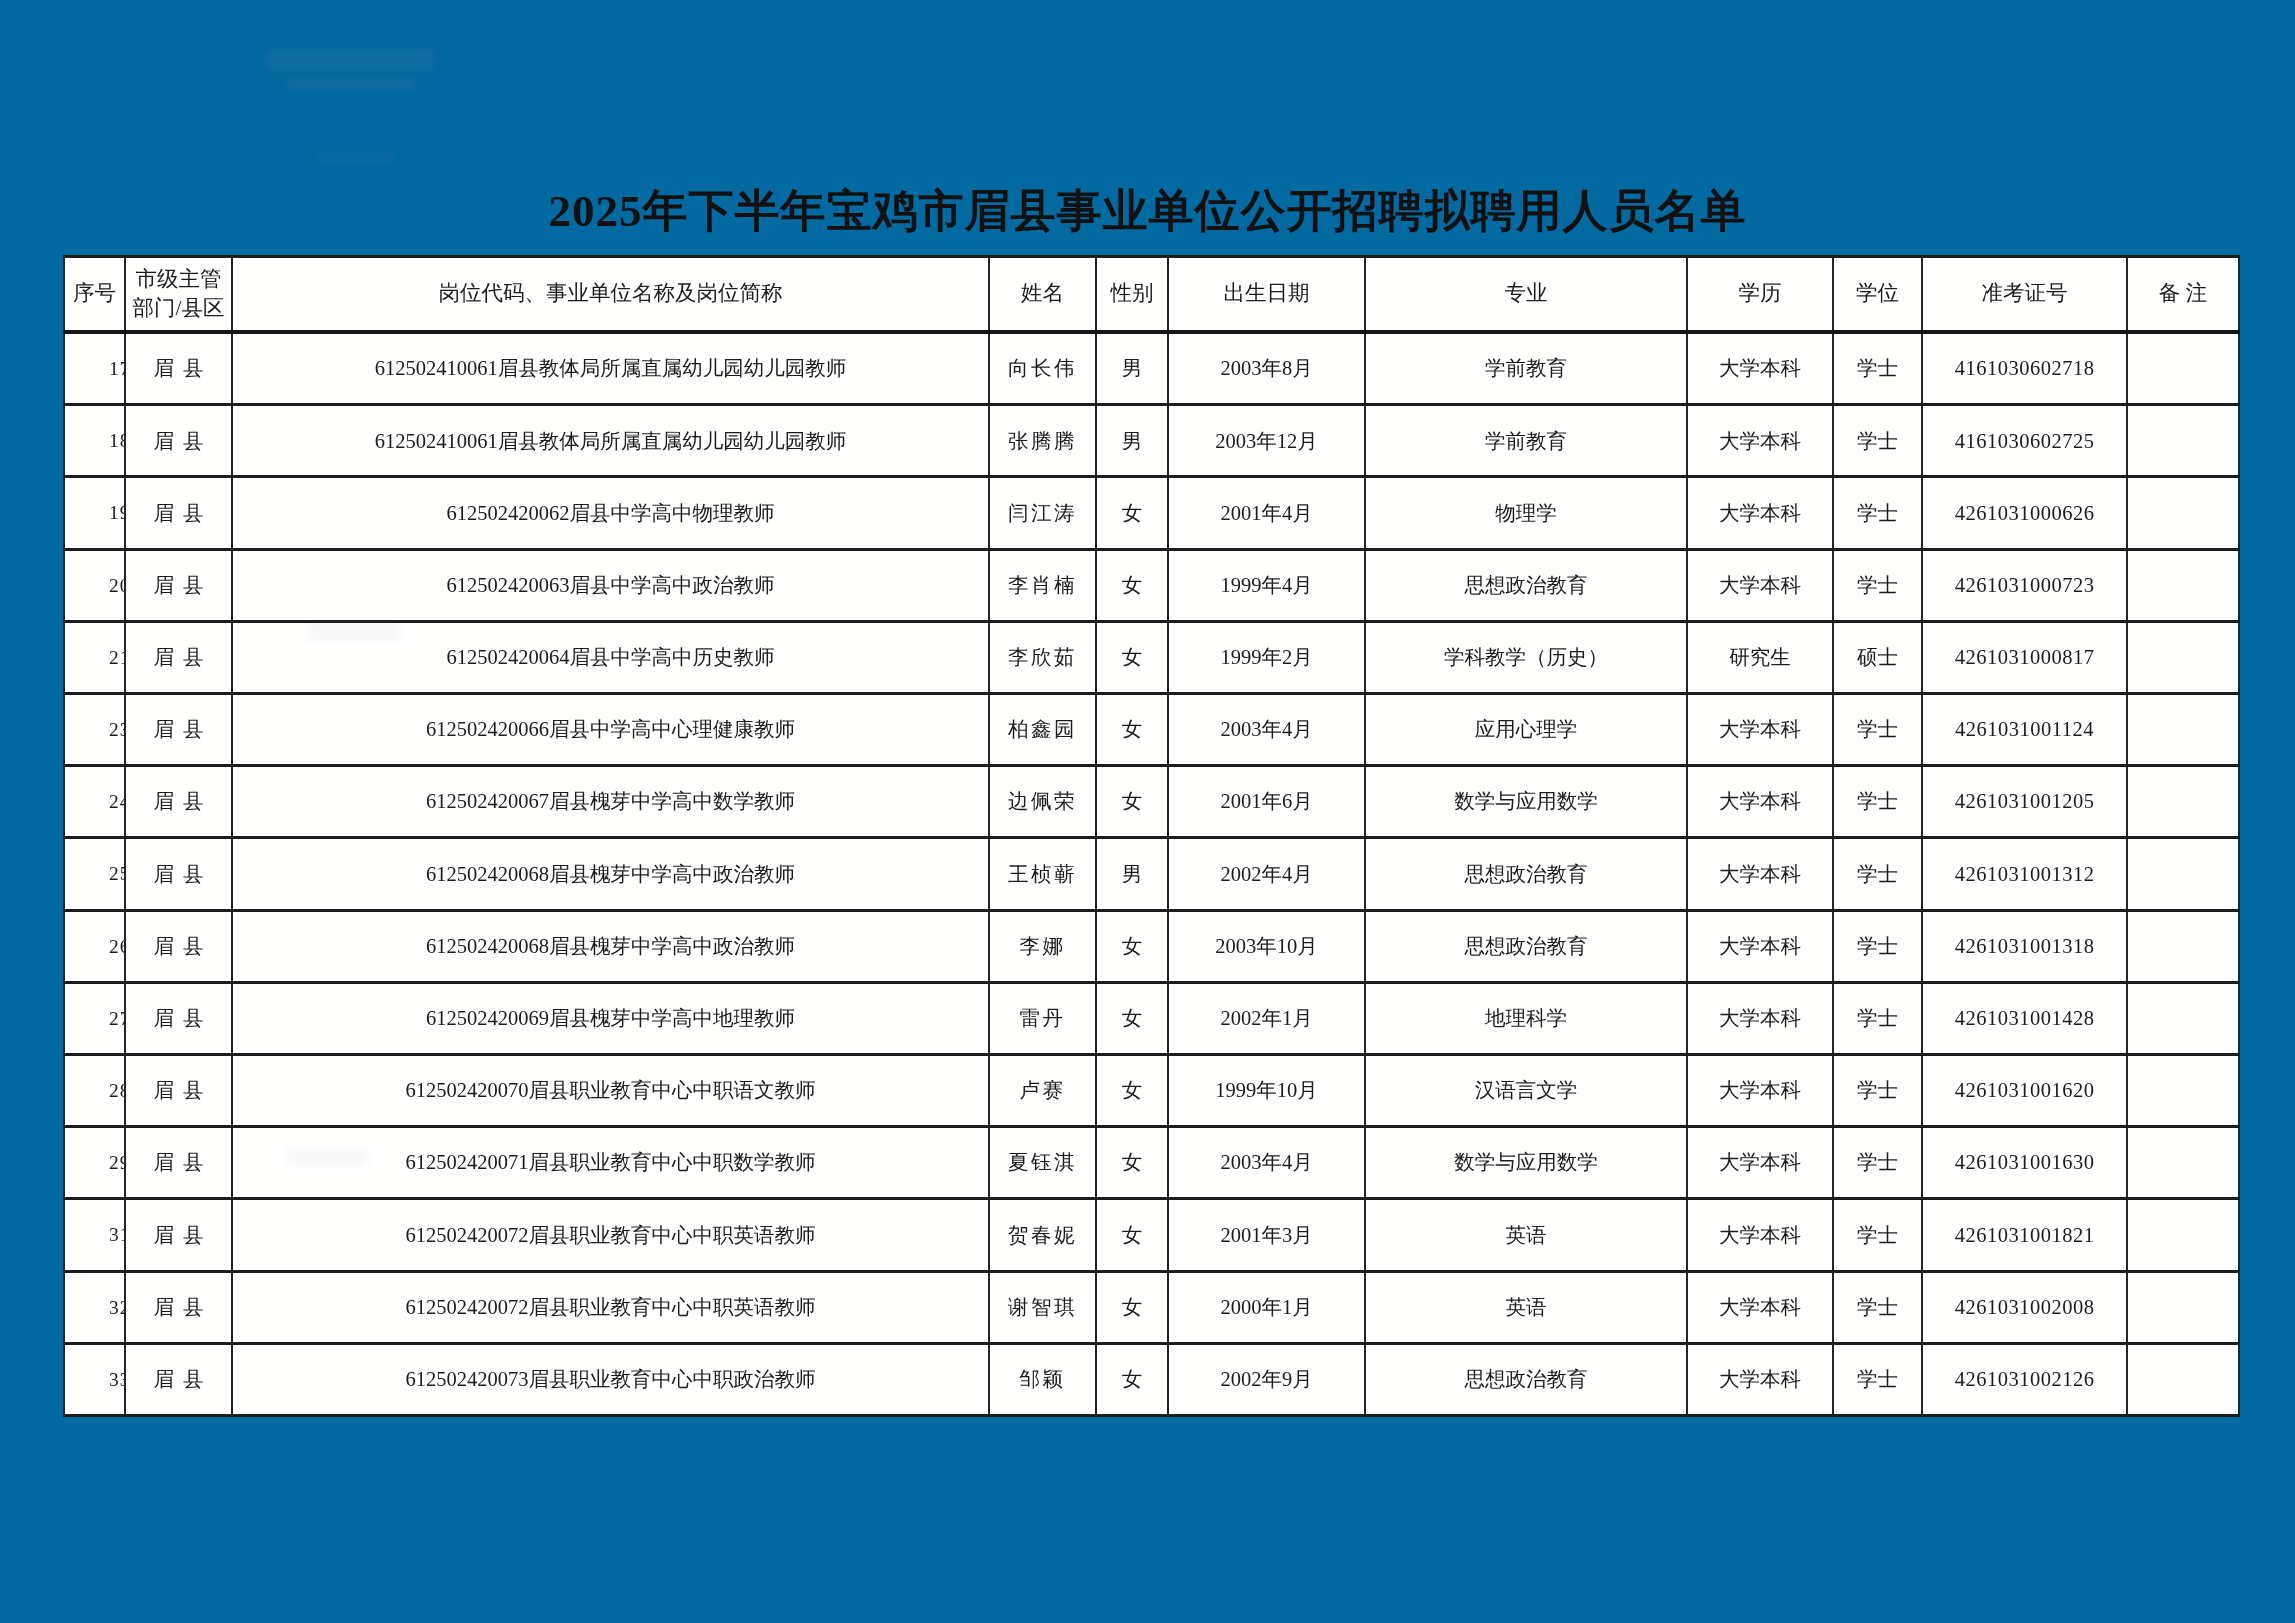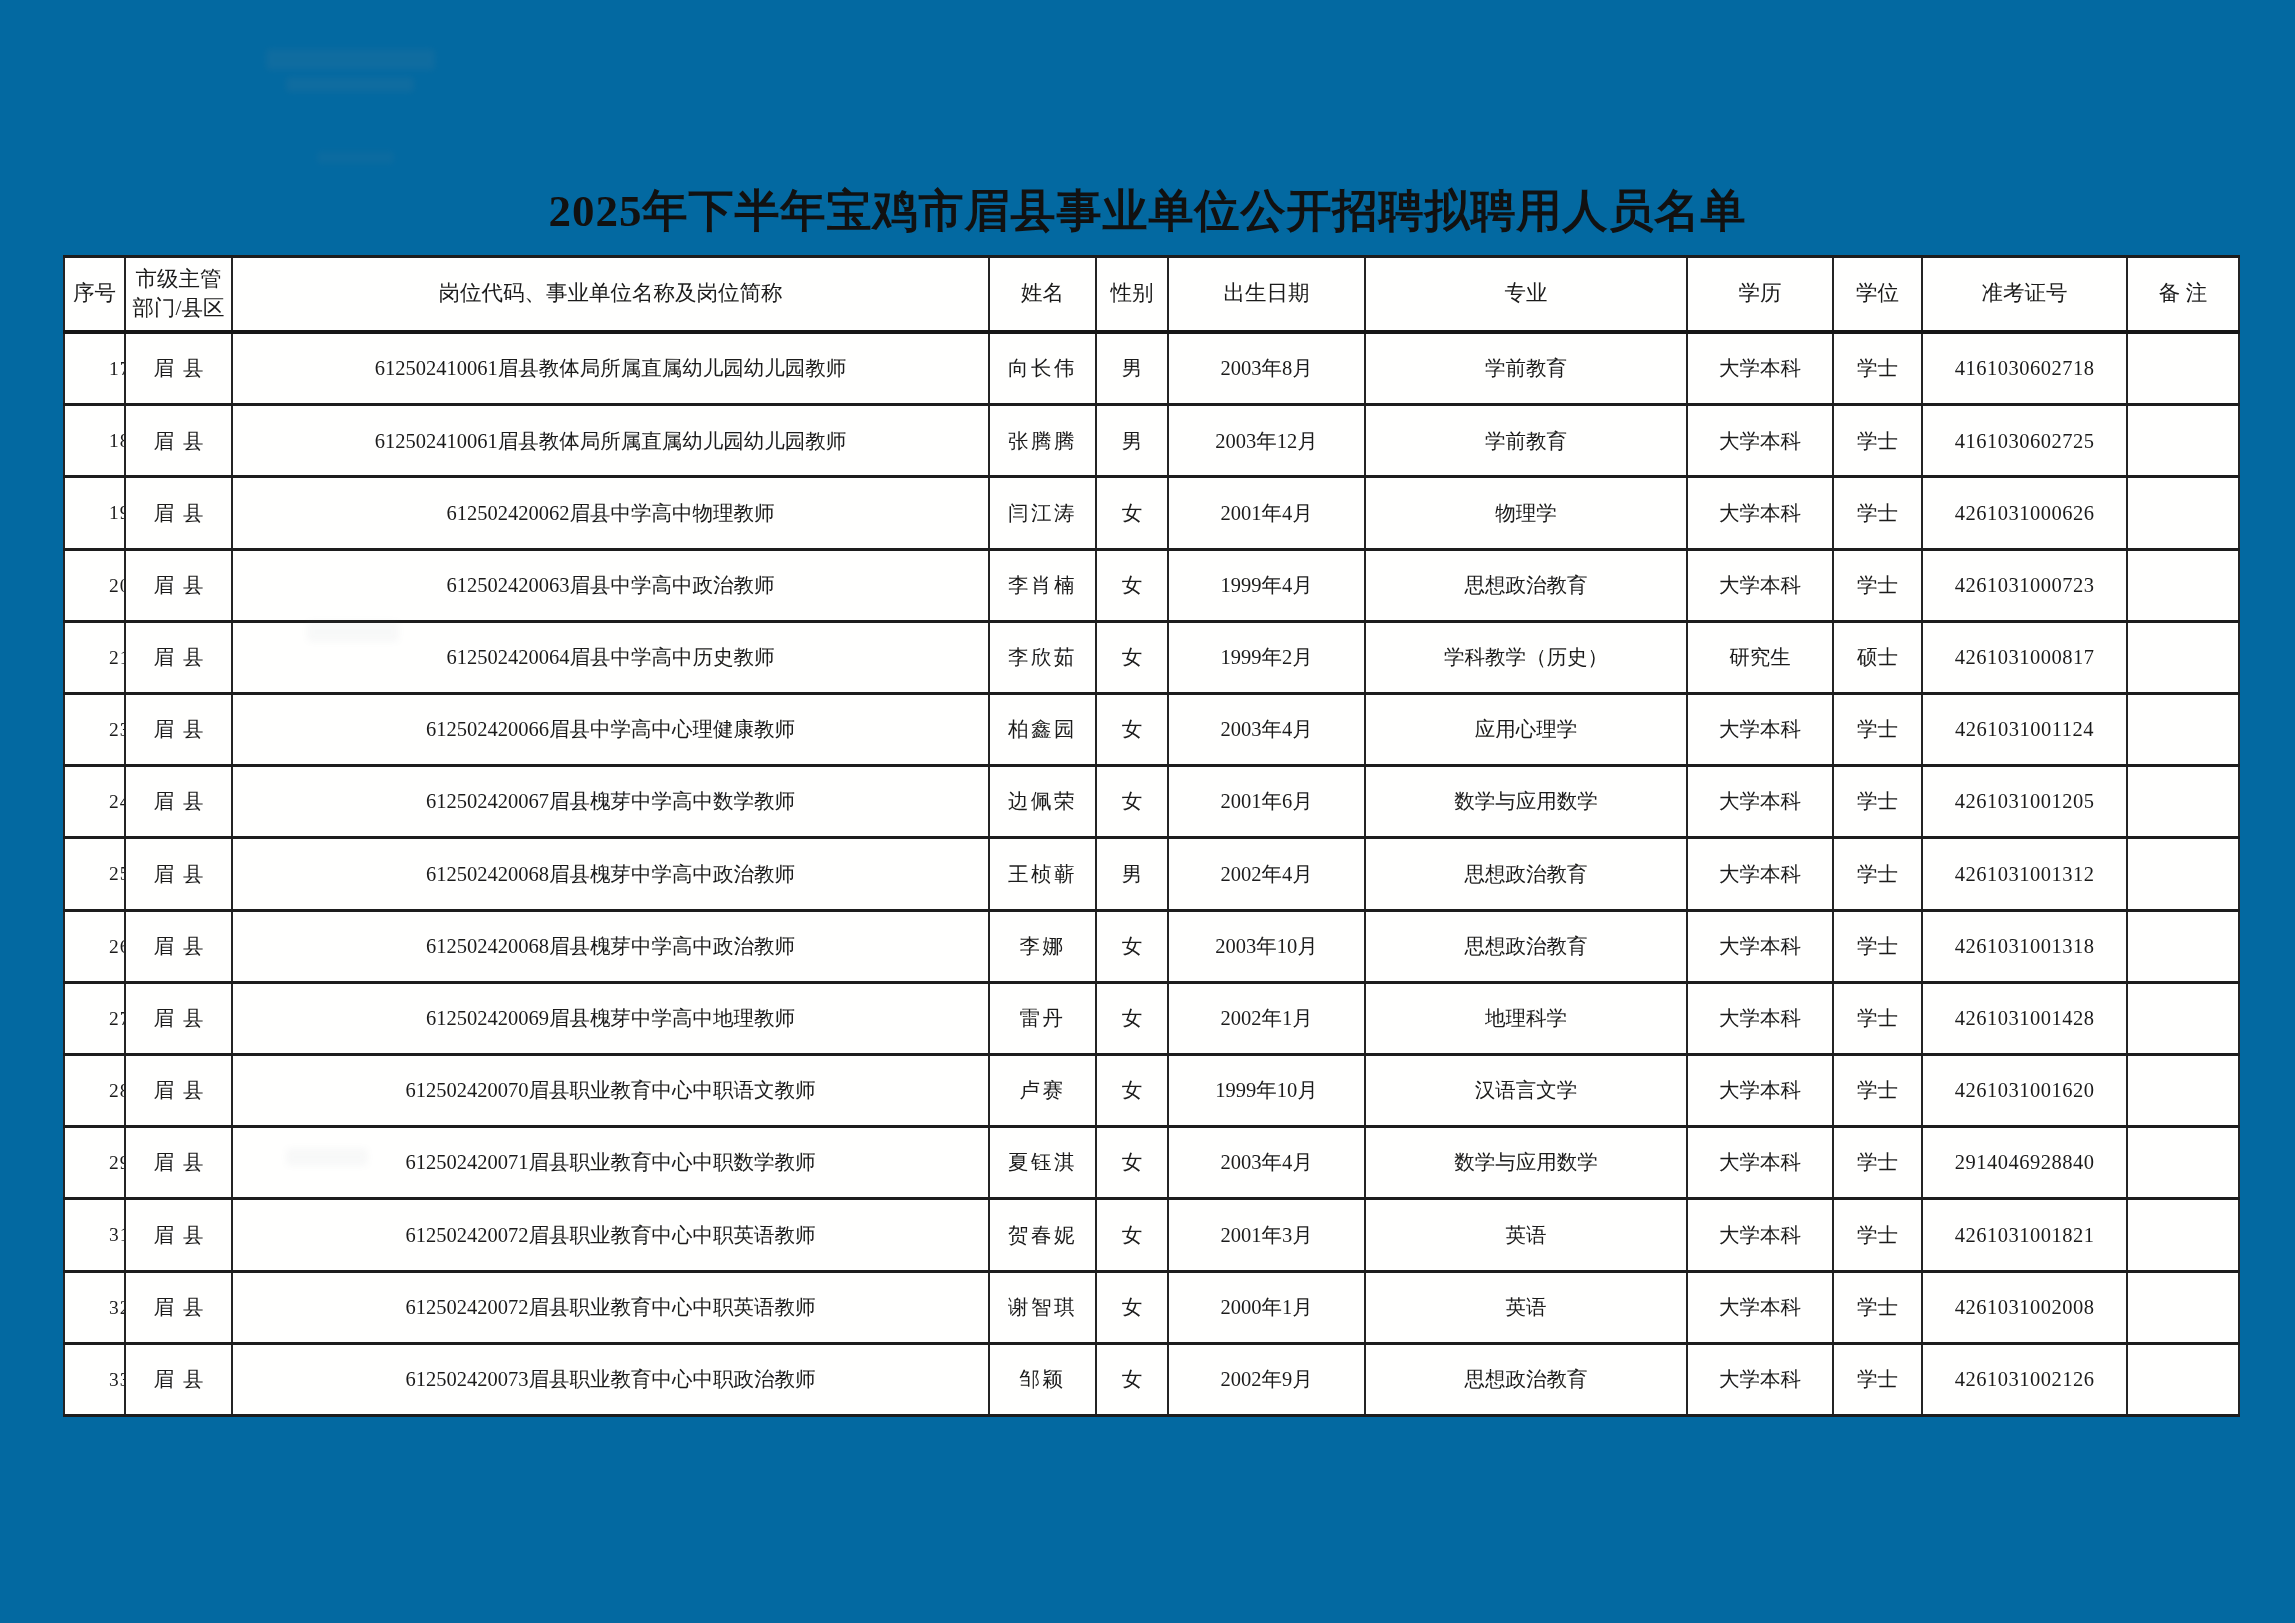--- a/index.html
+++ b/index.html
@@ -275,21 +275,21 @@
         <tr>
       <td class="no">29</td>
       <td class="dept">眉县</td>
       <td class="post">612502420071眉县职业教育中心中职数学教师</td>
       <td class="name">夏钰淇</td>
       <td class="sex">女</td>
       <td class="birth">2003年4月</td>
       <td class="major">数学与应用数学</td>
       <td class="edu">大学本科</td>
       <td class="degree">学士</td>
-      <td class="ticket">2914046928840</td>
+      <td class="ticket">4261031001630</td>
       <td class="note"></td>
     </tr>
         <tr>
       <td class="no">31</td>
       <td class="dept">眉县</td>
       <td class="post">612502420072眉县职业教育中心中职英语教师</td>
       <td class="name">贺春妮</td>
       <td class="sex">女</td>
       <td class="birth">2001年3月</td>
       <td class="major">英语</td>

